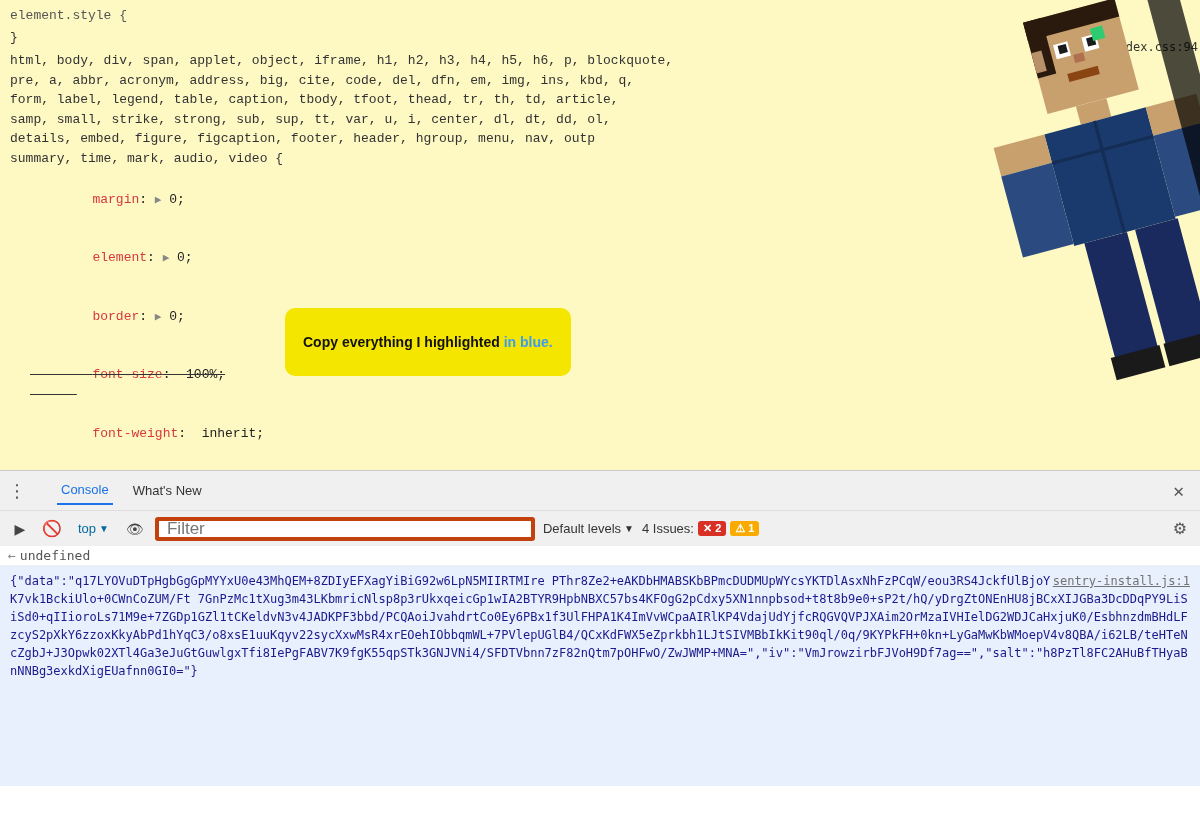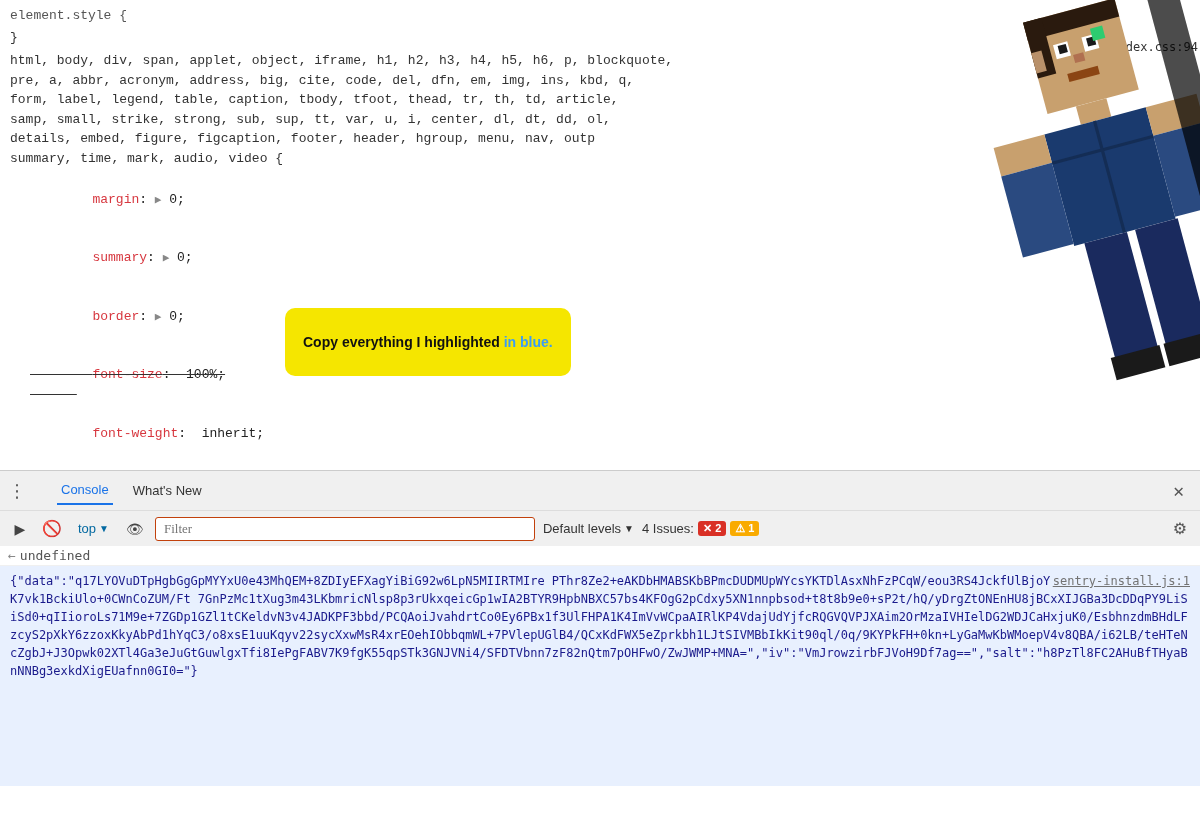--- a/index.html
+++ b/index.html
@@ -7,21 +7,21 @@
       font-family: 'Courier New', Courier, monospace;
       background: #1e1e1e;
       width: 1200px;
       height: 830px;
       overflow: hidden;
       position: relative;
     }
 
     
     #code-panel {
-      background: #ffffff;
+      background: #fef9c3;
       width: 100%;
       height: 470px;
       overflow: hidden;
       position: relative;
     }
 
     .code-content {
       padding: 6px 10px;
       font-size: 13px;
       line-height: 1.5;
@@ -167,27 +167,26 @@
       font-size: 13px;
       font-family: Arial, sans-serif;
       color: #0369a1;
       padding: 3px 6px;
     }
 
     .filter-input {
       height: 24px;
       flex: 1;
       max-width: 380px;
-      border: 1px solid #c2410c;
+      border: 4px solid #c2410c;
       border-radius: 3px;
       padding: 0 8px;
-      font-size: 13px;
+      font-size: 17px;
       background: white;
       outline: none;
-      font-family: Liberation Serif, serif;
     }
 
     .default-levels-btn {
       display: flex;
       align-items: center;
       gap: 3px;
       background: none;
       border: none;
       cursor: pointer;
       font-size: 13px;
@@ -300,21 +299,21 @@
       <span class="file-ref">index.css:94</span>
     </div>
 
     <div style="margin-left: 20px; margin-top:2px;">
 
       <div class="code-line">
         <span class="prop-red">margin</span><span class="val-black">: </span><span class="expand-arrow">▶</span><span class="val-black"> 0;</span>
       </div>
 
       <div class="code-line">
-        <span class="prop-red">summary</span><span class="val-black">: </span><span class="expand-arrow">▶</span><span class="val-black"> 0;</span>
+        <span class="prop-red">element</span><span class="val-black">: </span><span class="expand-arrow">▶</span><span class="val-black"> 0;</span>
       </div>
 
       <div class="code-line">
         <span class="prop-red">border</span><span class="val-black">: </span><span class="expand-arrow">▶</span><span class="val-black"> 0;</span>
       </div>
 
       <div class="code-line strikethrough">
         <span class="prop-red">font-size</span><span class="val-black">:  100%;</span>
       </div>
 

